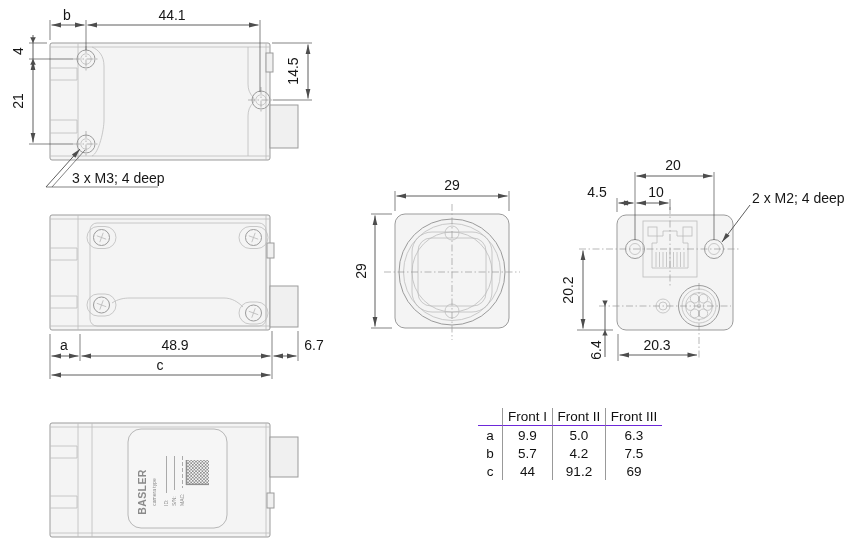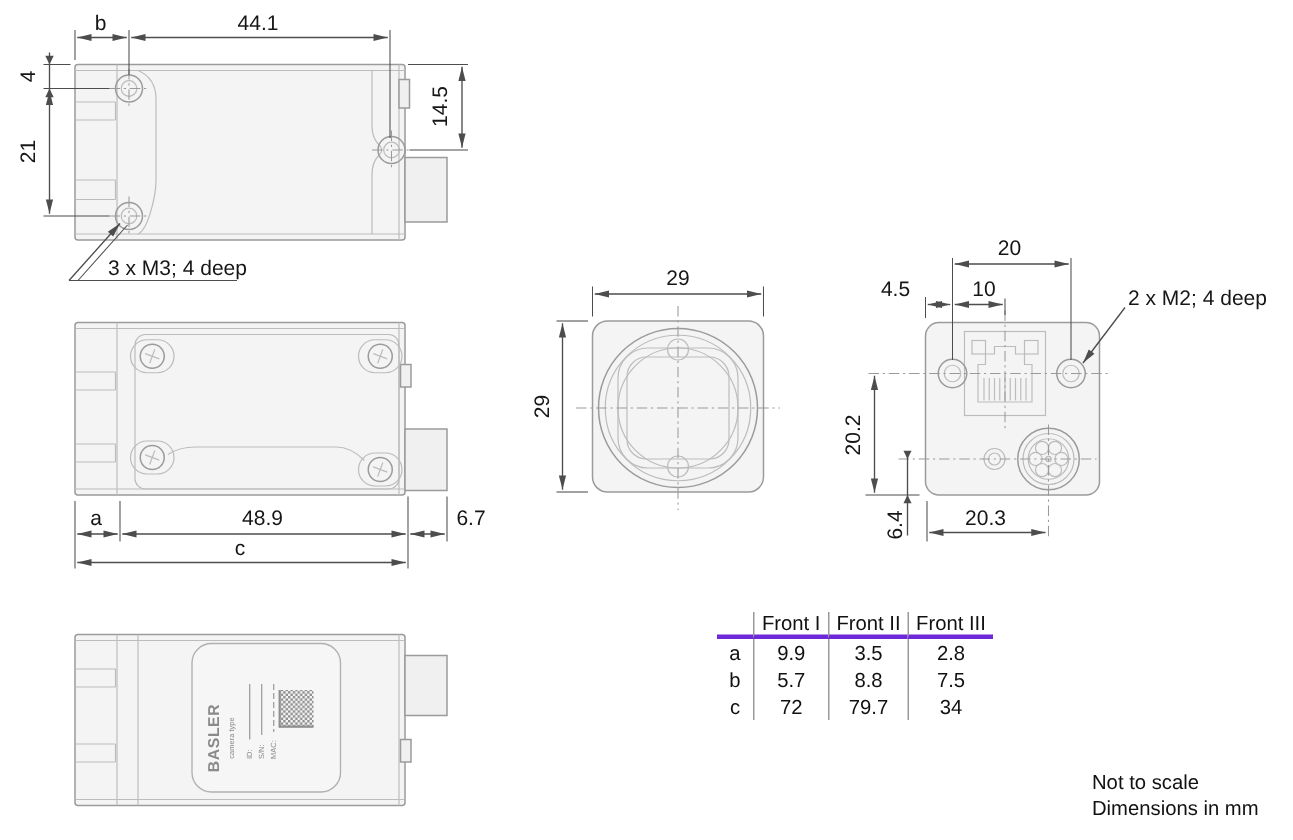--- a/index.html
+++ b/index.html
@@ -14,21 +14,21 @@
   .fill-body{fill:#f4f4f4;stroke:#9b9b9b;stroke-width:1;}
   .fill-sub{fill:#f0f0f0;stroke:#9b9b9b;stroke-width:1;}
   .dim{stroke:#4d4d4d;stroke-width:0.9;fill:none;}
   .ext{stroke:#4d4d4d;stroke-width:0.7;fill:none;}
   .cl{stroke:#9a9a9a;stroke-width:0.7;fill:none;stroke-dasharray:7 2.5 1.5 2.5;}
   .arr{fill:#4d4d4d;}
   .dim-table{position:absolute;left:478px;top:408px;display:grid;
              grid-template-columns:24px 50px 53px 57px;grid-auto-rows:18px;
              font-size:13.5px;color:#111;}
   .dim-table .cell{display:flex;align-items:center;justify-content:center;}
-  .dim-table .hdr{border-bottom:3px solid #6d28d9;}
+  .dim-table .hdr{border-bottom:1px solid #6d28d9;}
   .dim-table .vline{border-left:1px solid #999;}
   .notes{position:absolute;left:728px;top:513px;font-size:13.5px;color:#111;line-height:17px;}
 </style>
 </head>
 <body>
 
 <div class="stage">
 
 <svg width="862" height="560" viewBox="0 0 862 560">
   <defs>
@@ -310,32 +310,28 @@
 </svg>
 
 <div class="dim-table">
   <div class="cell hdr"></div>
   <div class="cell hdr vline">Front I</div>
   <div class="cell hdr vline">Front II</div>
   <div class="cell hdr vline">Front III</div>
 
   <div class="cell">a</div>
   <div class="cell vline">9.9</div>
-  <div class="cell vline">3.5</div>
-  <div class="cell vline">2.8</div>
+  <div class="cell vline">5.0</div>
+  <div class="cell vline">6.3</div>
 
   <div class="cell">b</div>
   <div class="cell vline">5.7</div>
-  <div class="cell vline">8.8</div>
+  <div class="cell vline">4.2</div>
   <div class="cell vline">7.5</div>
 
   <div class="cell">c</div>
-  <div class="cell vline">72</div>
-  <div class="cell vline">79.7</div>
-  <div class="cell vline">34</div>
+  <div class="cell vline">44</div>
+  <div class="cell vline">91.2</div>
+  <div class="cell vline">69</div>
 </div>
 
-<div class="notes">
-  <div>Not to scale</div>
-  <div>Dimensions in mm</div>
+
 </div>
 
-</div>
-
 </body></html>

